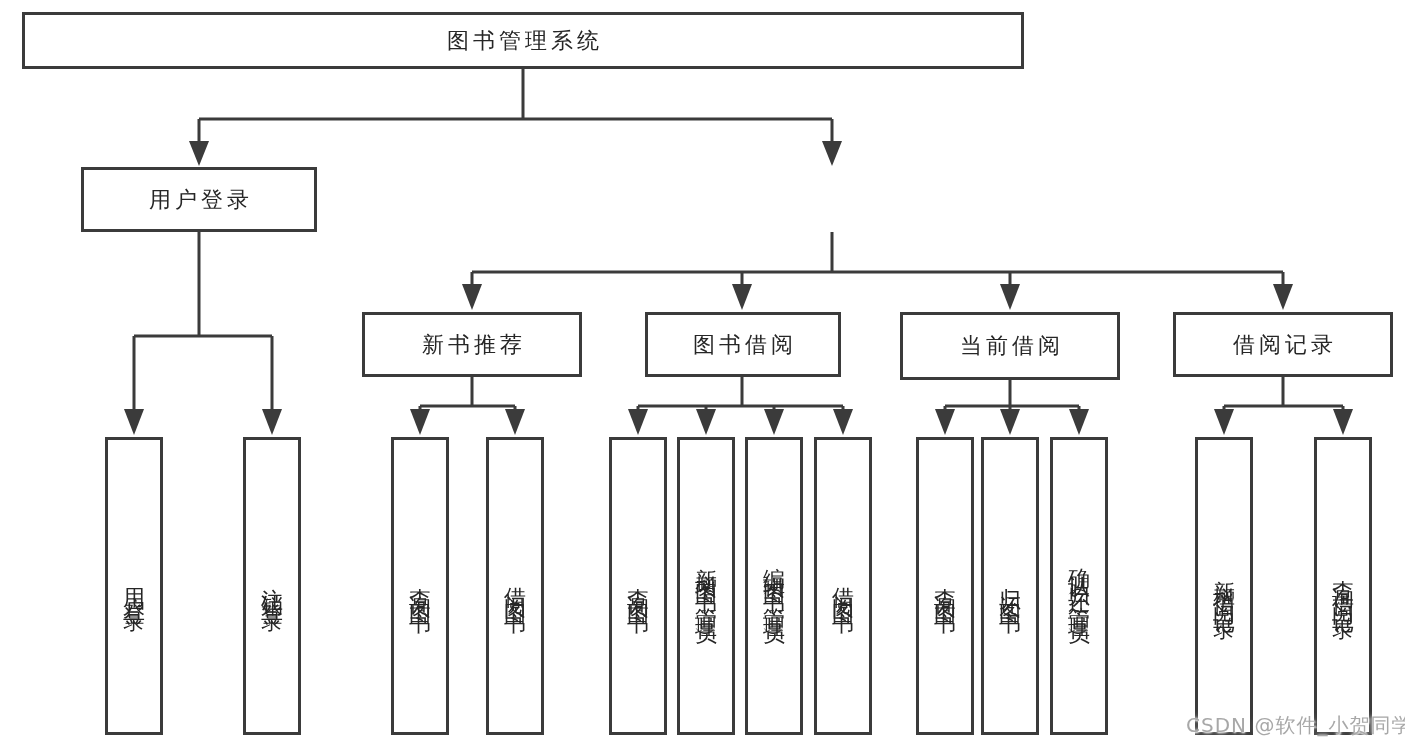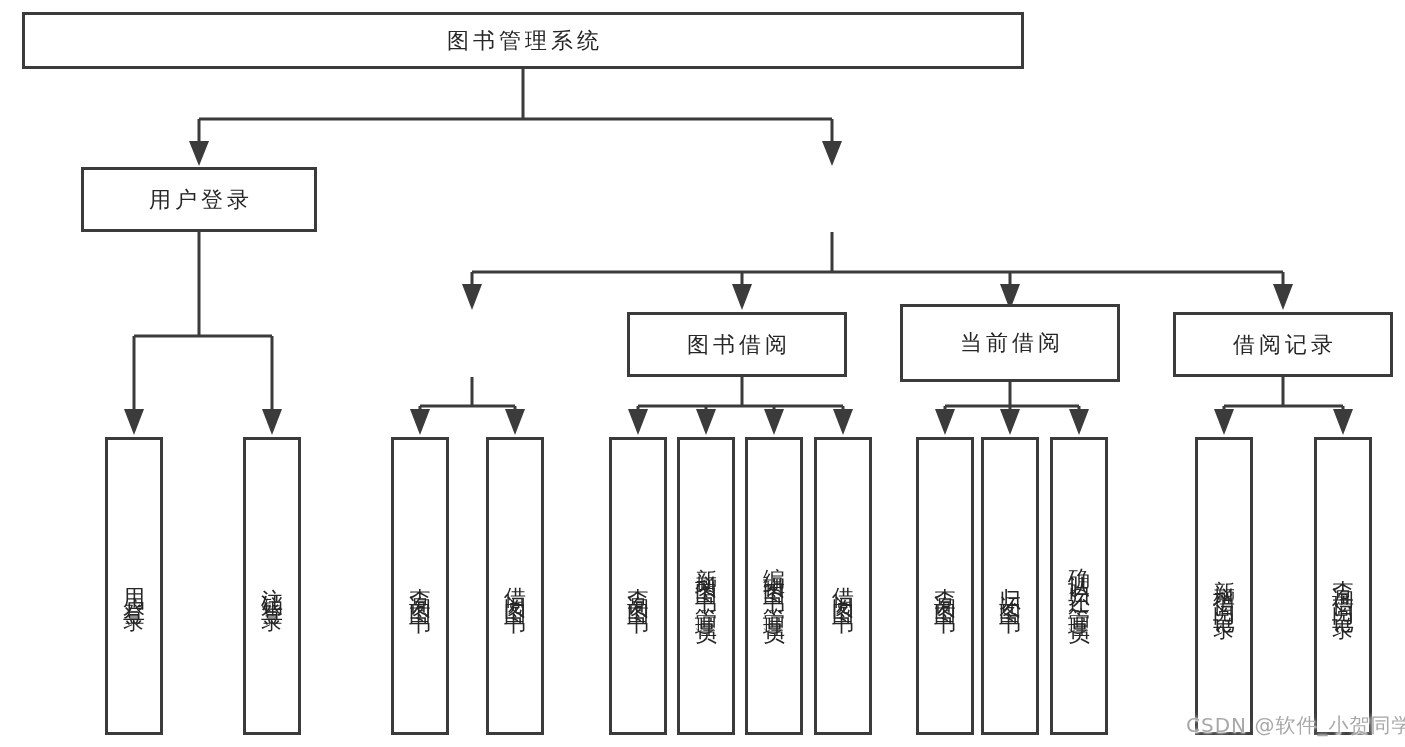--- a/index.html
+++ b/index.html
@@ -104,22 +104,23 @@
       <path d="M1283 377 V406 M1224 406 H1343 M1224 406 V411 M1343 406 V411" fill="none"></path>
       <polygon points="1214,409 1234,409 1224,435" stroke="none"></polygon>
       <polygon points="1333,409 1353,409 1343,435" stroke="none"></polygon>
     </g>
   </svg>
 
   <div class="node" style="left:22px;top:12px;width:1002px;height:57px">图书管理系统</div>
 
   <div class="node" style="left:81px;top:167px;width:236px;height:65px">用户登录</div>
 
-  <div class="node" style="left:627px;top:312px;width:220px;height:65px">图书借阅</div>
-  <div class="node" style="left:900px;top:304px;width:220px;height:78px">当前借阅</div>
+  <div class="node" style="left:362px;top:312px;width:220px;height:65px">新书推荐</div>
+  <div class="node" style="left:645px;top:312px;width:196px;height:65px">图书借阅</div>
+  <div class="node" style="left:900px;top:312px;width:220px;height:68px">当前借阅</div>
   <div class="node" style="left:1173px;top:312px;width:220px;height:65px">借阅记录</div>
 
   <div class="node v" style="left:105px;top:437px;width:58px;height:298px">用户登录</div>
   <div class="node v" style="left:243px;top:437px;width:58px;height:298px">注销登录</div>
 
   <div class="node v" style="left:391px;top:437px;width:58px;height:298px">查询图书</div>
   <div class="node v" style="left:486px;top:437px;width:58px;height:298px">借阅图书</div>
 
   <div class="node v" style="left:609px;top:437px;width:58px;height:298px">查询图书</div>
   <div class="node v" style="left:677px;top:437px;width:58px;height:298px">新增图书（管理员）</div>

